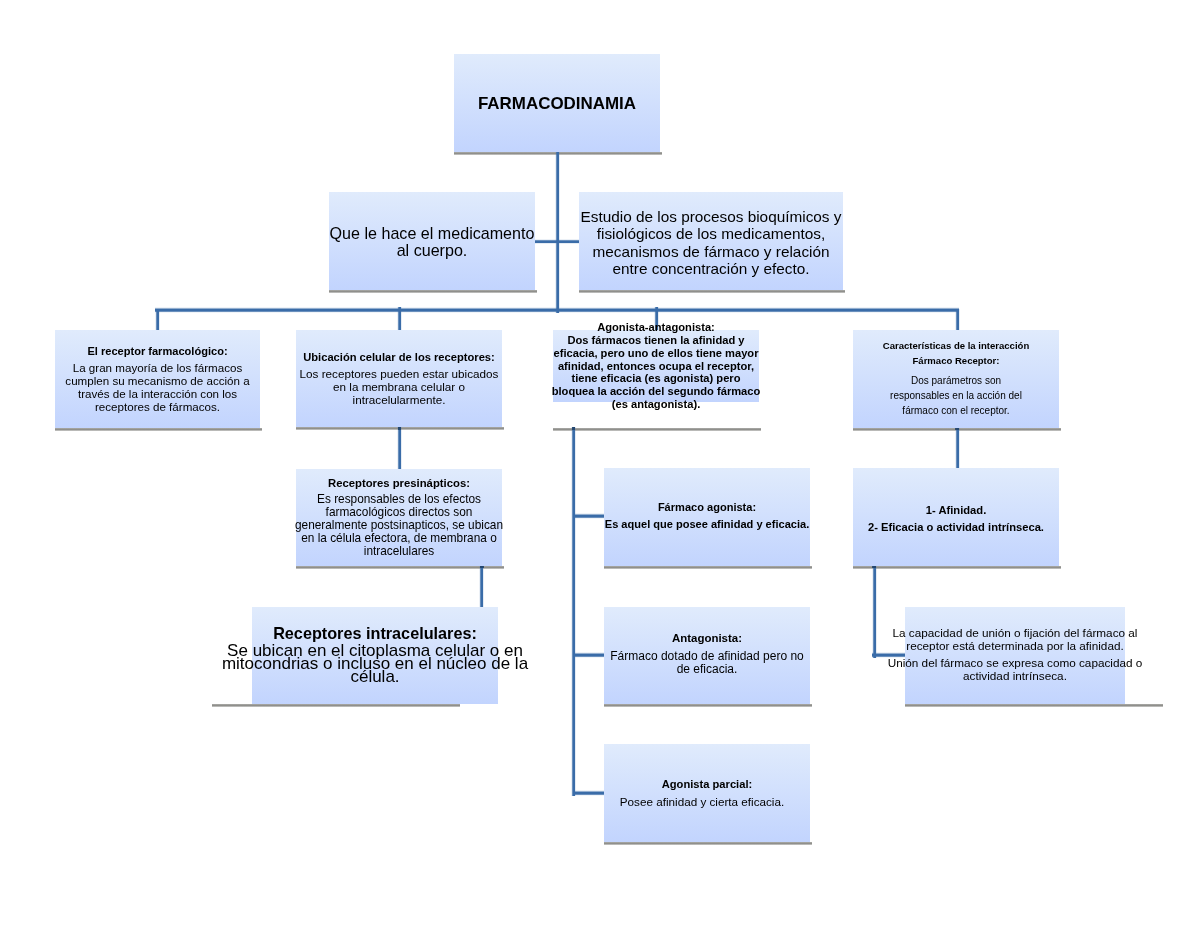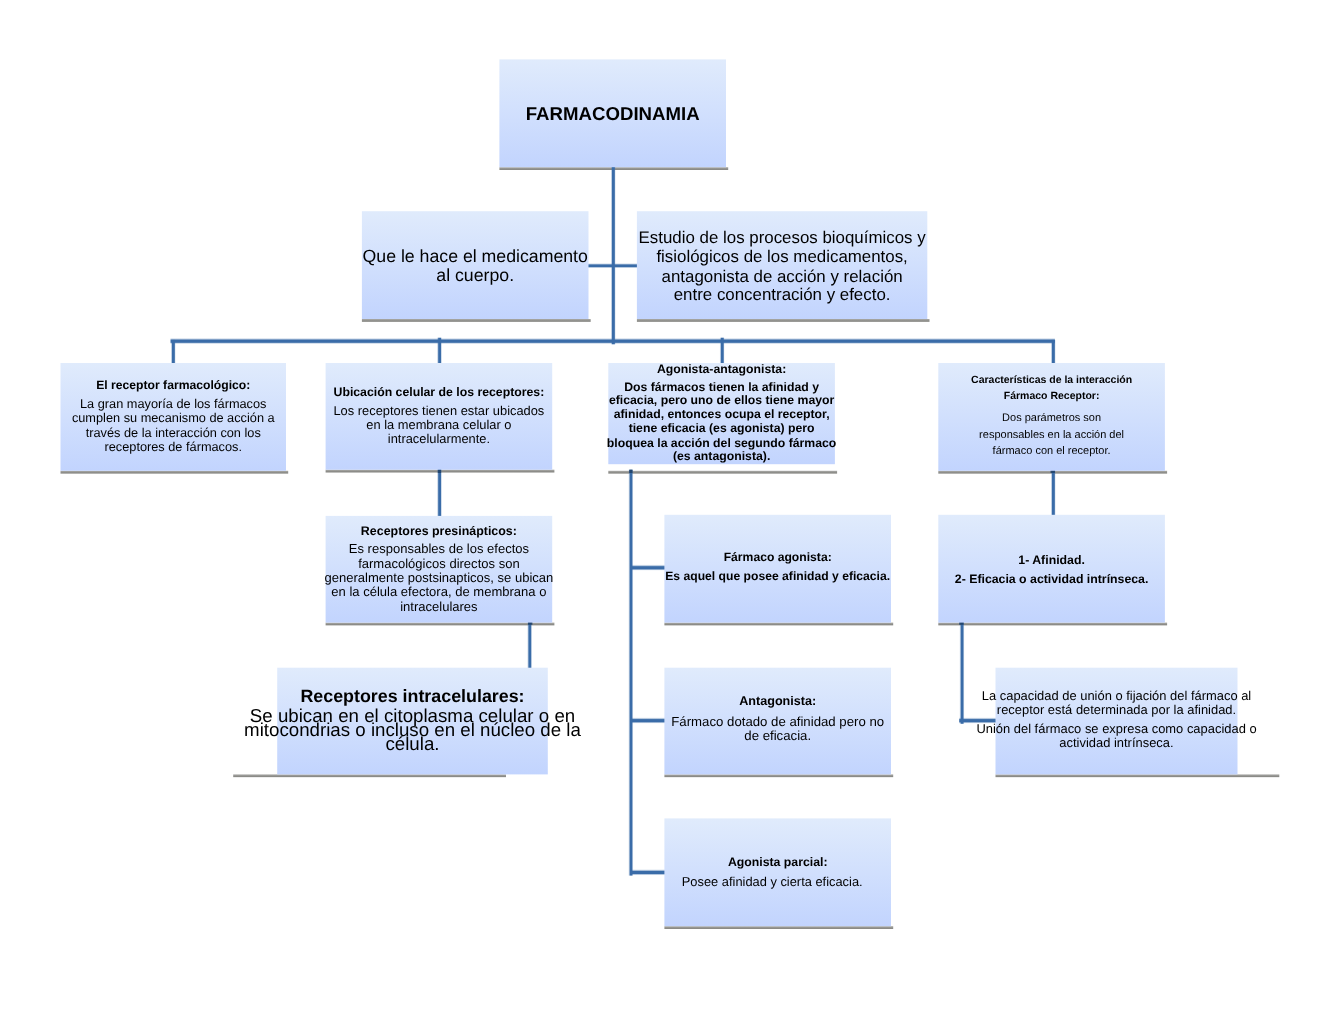--- a/index.html
+++ b/index.html
@@ -75,42 +75,42 @@
   </div>
 
   <div class="node" style="left:329px;top:192px;width:206px;height:98px;font-size:16.1px;line-height:17.4px;padding-top:2px;">
     <p>Que le hace el medicamento</p>
     <p>al cuerpo.</p>
   </div>
 
   <div class="node" style="left:579px;top:192px;width:264px;height:98px;font-size:15.35px;line-height:17.4px;padding-top:3.4px;">
     <p>Estudio de los procesos bioquímicos y</p>
     <p>fisiológicos de los medicamentos,</p>
-    <p>antagonista de acción y relación</p>
+    <p>mecanismos de fármaco y relación</p>
     <p>entre concentración y efecto.</p>
   </div>
 
   <div class="node" style="left:55px;top:330px;width:205px;height:98px;font-size:11.6px;line-height:13.1px;">
     <p class="hdr">El receptor farmacológico:</p>
     <div class="para-gap" style="height:3px"></div>
     <p>La gran mayoría de los fármacos</p>
     <p>cumplen su mecanismo de acción a</p>
     <p>través de la interacción con los</p>
     <p>receptores de fármacos.</p>
   </div>
 
   <div class="node" style="left:296px;top:330px;width:206px;height:97px;font-size:11.7px;line-height:13.1px;">
     <p class="hdr">Ubicación celular de los receptores:</p>
     <div class="para-gap" style="height:3.4px"></div>
-    <p>Los receptores tienen estar ubicados</p>
+    <p>Los receptores pueden estar ubicados</p>
     <p>en la membrana celular o</p>
     <p>intracelularmente.</p>
   </div>
 
-  <div class="node allbold" style="left:553px;top:330px;width:206px;height:92px;font-size:11.15px;line-height:12.75px;font-weight:bold;align-items:center;">
+  <div class="node allbold" style="left:553px;top:330px;width:206px;height:72px;font-size:11.15px;line-height:12.75px;font-weight:bold;align-items:center;">
     <p class="hdr">Agonista-antagonista:</p>
     <div class="para-gap" style="height:5px"></div>
     <p>Dos fármacos tienen la afinidad y</p>
     <p>eficacia, pero uno de ellos tiene mayor</p>
     <p>afinidad, entonces ocupa el receptor,</p>
     <p>tiene eficacia (es agonista) pero</p>
     <p>bloquea la acción del segundo fármaco</p>
     <p>(es antagonista).</p>
   </div>
 

